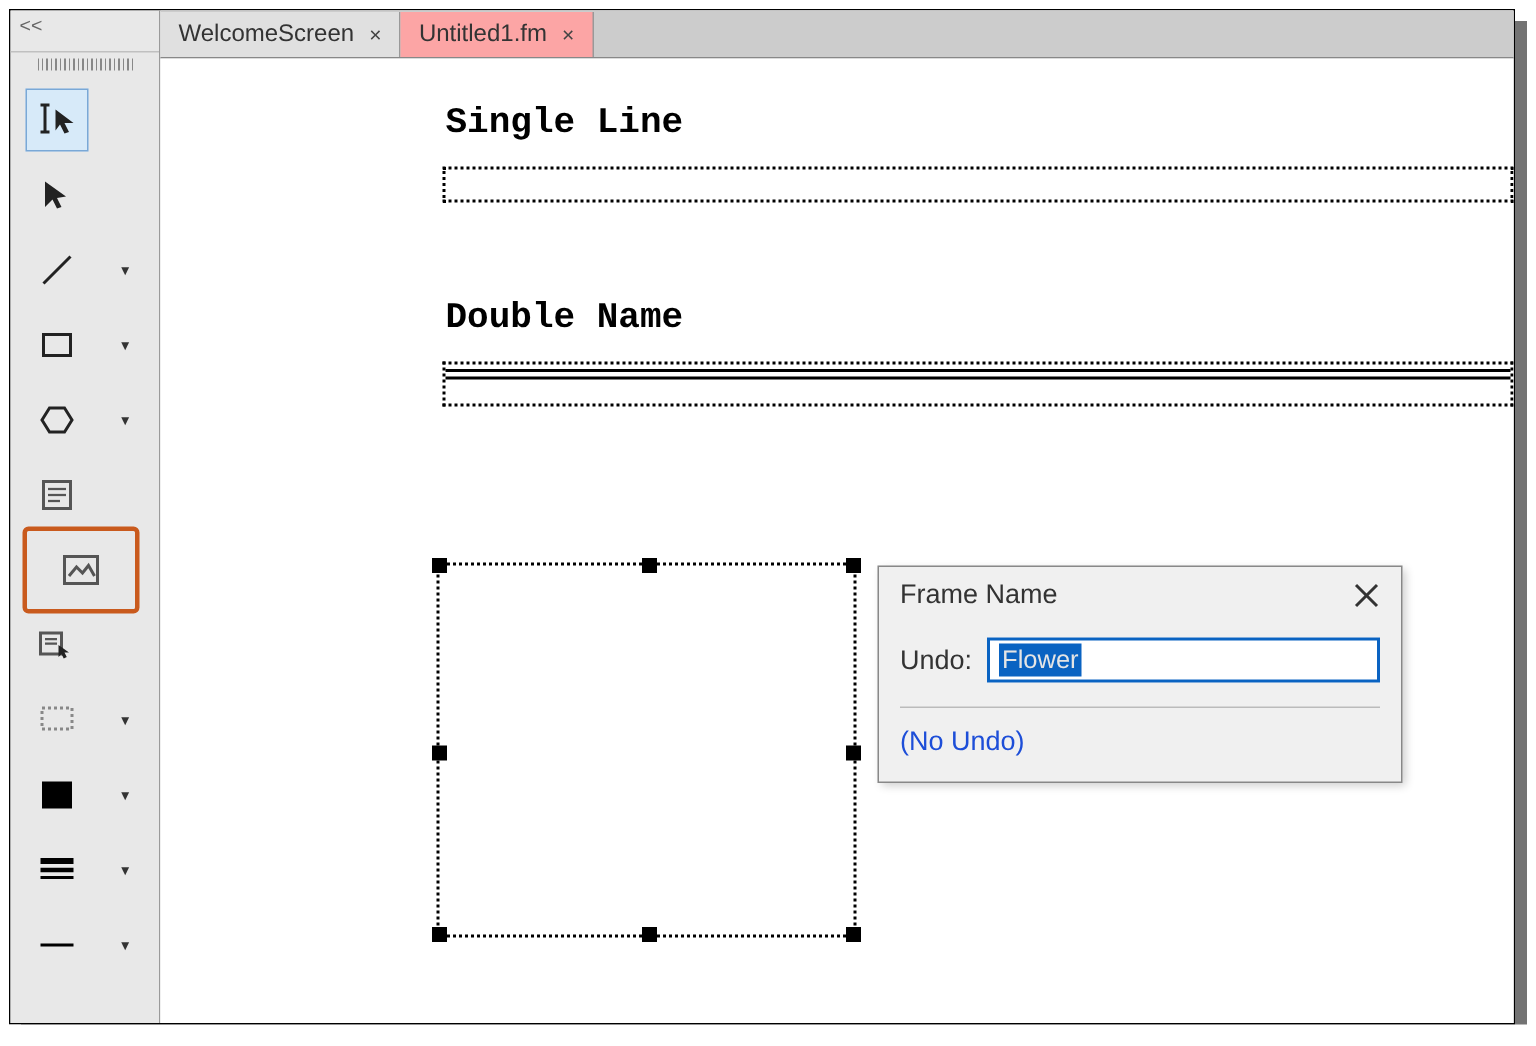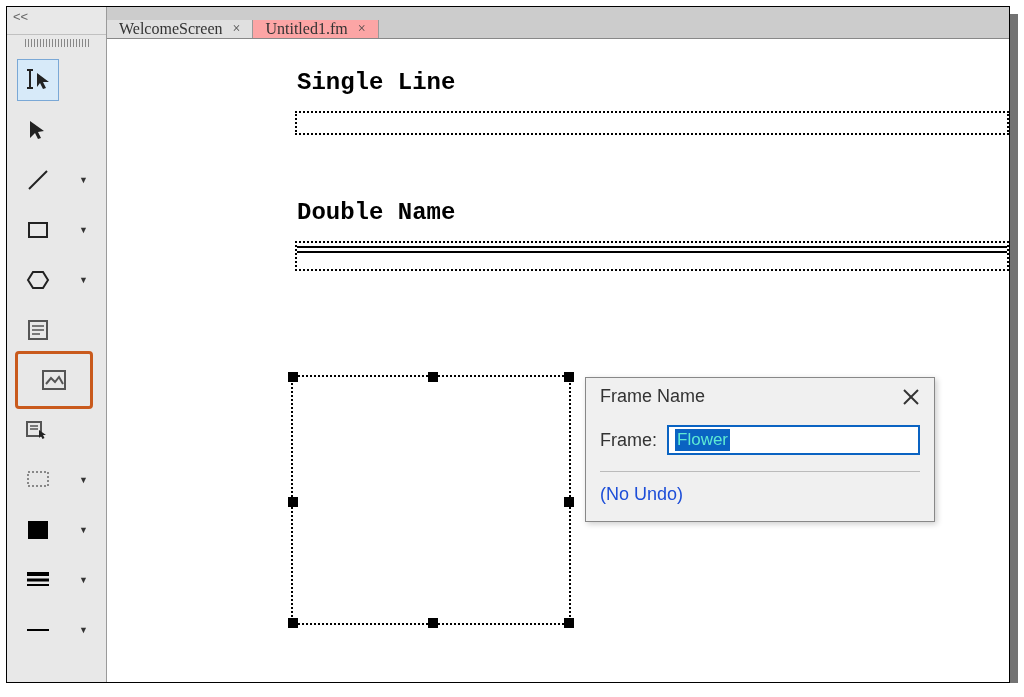--- a/index.html
+++ b/index.html
@@ -89,30 +89,29 @@
       position: relative;
     }
     .tab-bar {
       height: 32px;
       background: #ccc;
       display: flex;
       align-items: flex-end;
       border-bottom: 1px solid #888;
     }
     .tab {
-      height: 18px;
+      height: 30px;
       padding: 4px 12px;
       background: #e0e0e0;
       border-right: 1px solid #999;
       display: flex;
       align-items: center;
       gap: 10px;
       font-size: 16px;
       color: #333;
-      font-family: Liberation Serif, serif;
     }
     .tab.active { background: #fca5a5; }
     .tab-close {
       font-size: 14px;
       color: #444;
     }
     .canvas {
       flex: 1;
       position: relative;
       background: #fff;
@@ -190,21 +189,21 @@
       height: 30px;
       border: 2px solid #0a63c2;
       background: #fff;
       padding: 2px 6px;
       font-size: 17px;
       display: flex;
       align-items: center;
     }
     .dlg-input .selected-text {
       background: #0a63c2;
-      color: #5eead4;
+      color: #e5e5e5;
       padding: 1px 2px;
     }
     .dlg-divider {
       border-top: 1px solid #bbb;
       margin-bottom: 12px;
     }
     .dlg-actions {
       display: flex;
       justify-content: space-between;
       align-items: center;
@@ -385,21 +384,21 @@
           <span>Frame Name</span>
           <span class="dlg-close">
             <svg width="18" height="18" viewBox="0 0 18 18">
                 <line x1="2" y1="2" x2="16" y2="16" stroke="#333" stroke-width="2"></line>
                 <line x1="16" y1="2" x2="2" y2="16" stroke="#333" stroke-width="2"></line>
               </svg>
           </span>
         </div>
         <div class="dlg-body">
           <div class="dlg-row">
-            <span class="dlg-label">Frame:</span>
+            <span class="dlg-label">Undo:</span>
             <div class="dlg-input">
               <span class="selected-text">Flower</span>
             </div>
           </div>
           <div class="dlg-divider"></div>
           <div class="dlg-note">(No Undo)</div>
         </div>
       </div>
     </div>
   </div>

